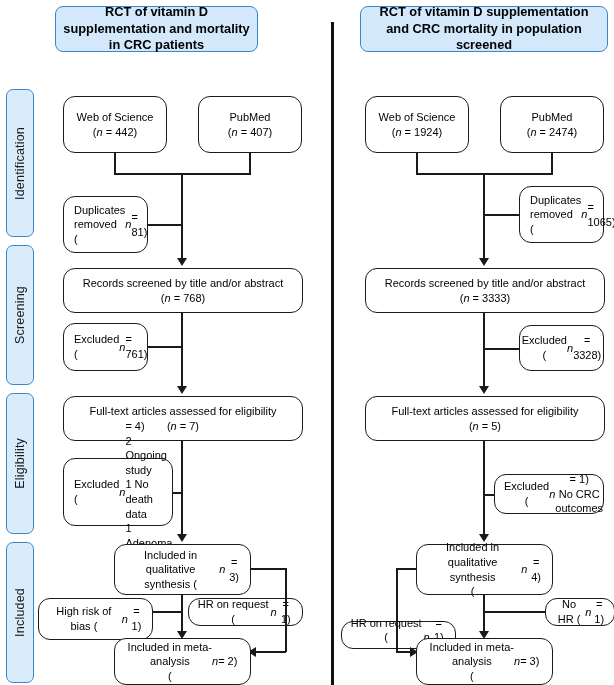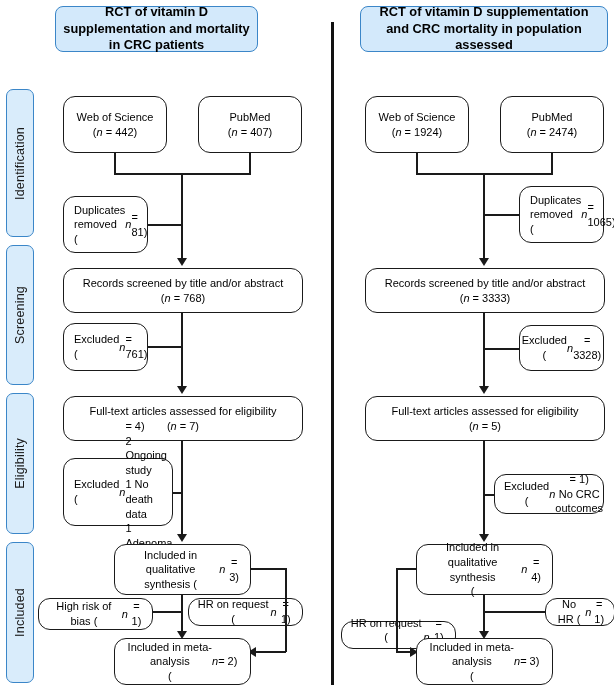--- a/index.html
+++ b/index.html
@@ -183,38 +183,38 @@
 
   <div class="fbox left-text multiline" style="left:63px; top:458px; width:110px; height:68px;">Excluded (<i>n</i> = 4)
 2 Ongoing study
 1 No death data
 1 Adenoma cohort</div>
   <div class="ln hline" style="left:172px; top:492px; width:10px;"></div>
 
   <div class="fbox multiline" style="left:114px; top:544px; width:137px; height:51px;">Included in qualitative
 synthesis (<i>n</i> = 3)</div>
 
-  <div class="fbox" style="left:38px; top:598px; width:115px; height:32px;">High risk of bias (<i>n</i> = 1)</div>
+  <div class="fbox" style="left:38px; top:598px; width:115px; height:42px;">High risk of bias (<i>n</i> = 1)</div>
   <div class="ln hline" style="left:152px; top:611px; width:29px;"></div>
 
   <div class="fbox" style="left:188px; top:598px; width:115px; height:28px;">HR on request (<i>n</i> = 1)</div>
 
   <div class="ln vline" style="left:181px; top:595px; height:40px;"></div>
   <div class="arrow-down" style="left:177px; top:631px;"></div>
 
   <div class="ln hline" style="left:250px; top:568px; width:36px;"></div>
   <div class="ln vline" style="left:285px; top:568px; height:84px;"></div>
   <div class="ln hline" style="left:255px; top:651px; width:31px;"></div>
   <div class="arrow-left" style="left:248px; top:647px;"></div>
 
   <div class="fbox multiline" style="left:114px; top:638px; width:137px; height:47px;">Included in meta-
 analysis
 (<i>n</i> = 2)</div>
 
-  <div class="panel-head" style="left:360px; top:6px; width:248px; height:46px;">RCT of vitamin D supplementation and CRC mortality in population assessed</div>
+  <div class="panel-head" style="left:360px; top:6px; width:248px; height:46px;">RCT of vitamin D supplementation and CRC mortality in population screened</div>
 
   <div class="fbox" style="left:365px; top:96px; width:104px; height:57px;">
     <div>
       <span>Web of Science</span><br>
       <span>(<i>n</i> = 1924)</span>
     </div>
   </div>
   <div class="fbox" style="left:500px; top:96px; width:104px; height:57px;">
     <div>
       <span>PubMed</span><br>

